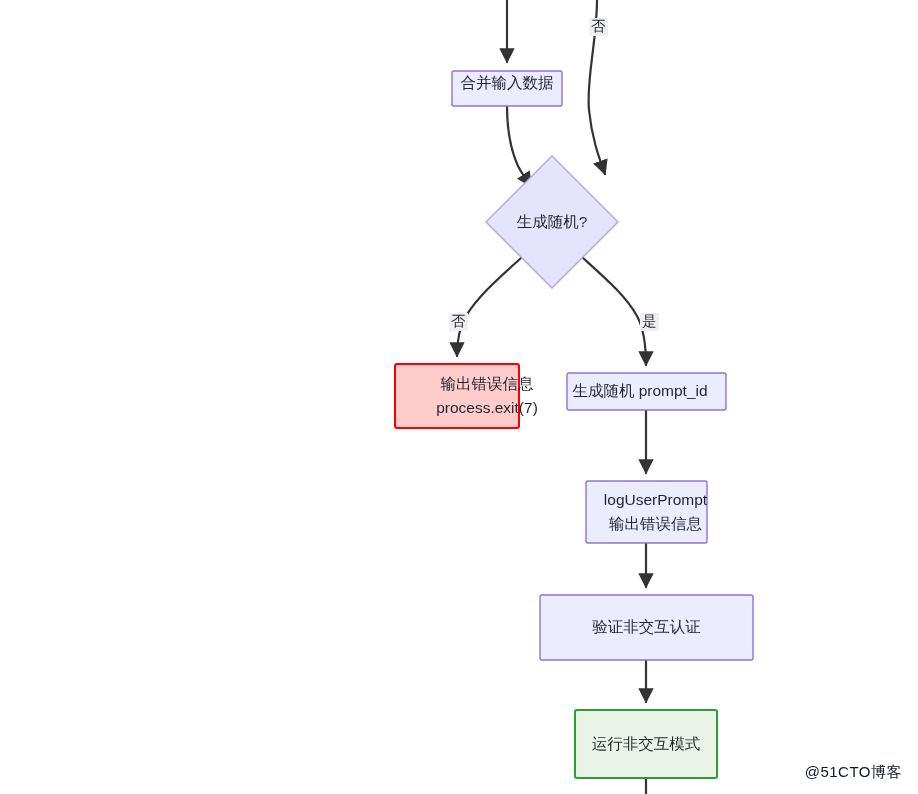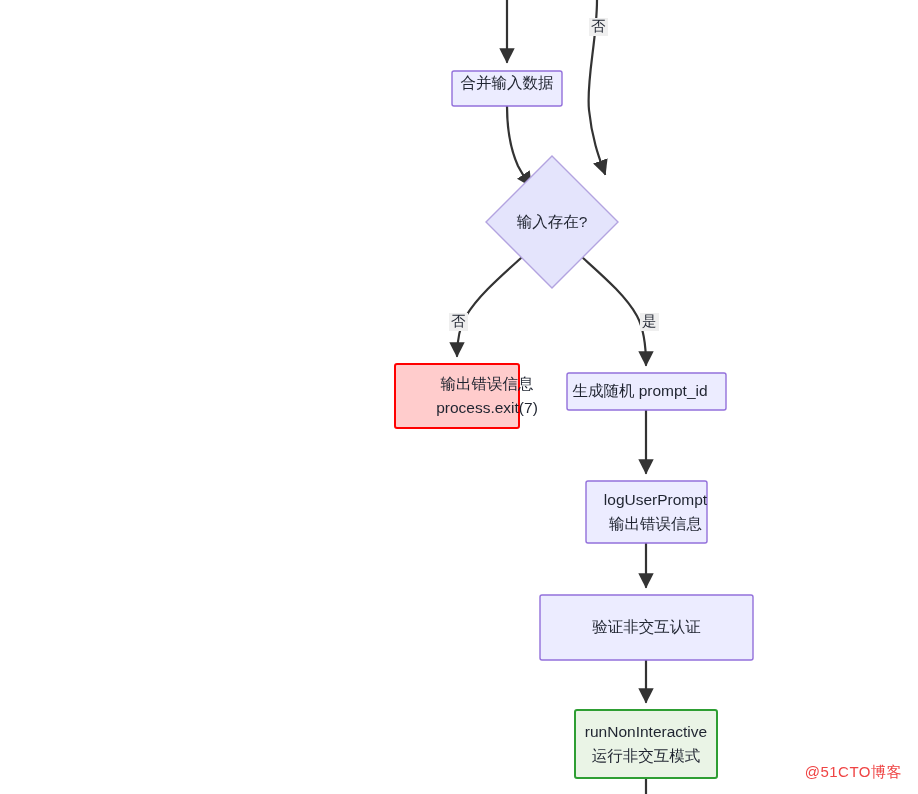--- a/index.html
+++ b/index.html
@@ -44,21 +44,21 @@
     font-family: "Liberation Sans", sans-serif;
     font-size: 14.5px;
     line-height: 1.1;
     padding: 1px 2px;
     white-space: nowrap;
   }
   .watermark {
     position: absolute;
     right: 16px;
     bottom: 12px;
-    color: #ef4444;
+    color: #0f172a;
     font-family: "Liberation Sans", sans-serif;
     font-size: 15px;
     letter-spacing: 0.5px;
     user-select: none;
   }
 </style>
 </head>
 <body>
 
 <svg id="canvas" viewBox="0 0 918 794" xmlns="http://www.w3.org/2000/svg">
@@ -105,21 +105,21 @@
 
     <rect x="575" y="710" width="142" height="68" rx="2" ry="2" fill="#EAF4E6" stroke="#2E9E33" stroke-width="2"></rect>
   </g>
 </svg>
 
 <div class="node-label" style="left:452px; top:71px; width:110px; height:23px;">
   <span class="ln">合并输入数据</span>
 </div>
 
 <div class="node-label" style="left:486px; top:200px; width:132px; height:44px;">
-  <span class="ln">输入存在?</span>
+  <span class="ln">生成随机?</span>
 </div>
 
 <div class="node-label" style="left:395px; top:364px; width:124px; height:64px;margin-left:30px;">
   <span class="ln">输出错误信息</span>
   <span class="ln">process.exit(7)</span>
 </div>
 
 <div class="node-label" style="left:567px; top:373px; width:146px; height:37px;">
   <span class="ln">生成随机 prompt_id</span>
 </div>
@@ -127,21 +127,20 @@
 <div class="node-label" style="left:586px; top:481px; width:121px; height:62px;padding-left:9px;">
   <span class="ln">logUserPrompt</span>
   <span class="ln">输出错误信息</span>
 </div>
 
 <div class="node-label" style="left:540px; top:595px; width:213px; height:65px;">
   <span class="ln">验证非交互认证</span>
 </div>
 
 <div class="node-label" style="left:575px; top:710px; width:142px; height:68px;">
-  <span class="ln">runNonInteractive</span>
   <span class="ln">运行非交互模式</span>
 </div>
 
 <div class="edge-label" style="left:589px; top:18px;">否</div>
 
 <div class="edge-label" style="left:449px; top:313px;">否</div>
 
 <div class="edge-label" style="left:640px; top:313px;">是</div>
 
 <div class="watermark">@51CTO博客</div>

